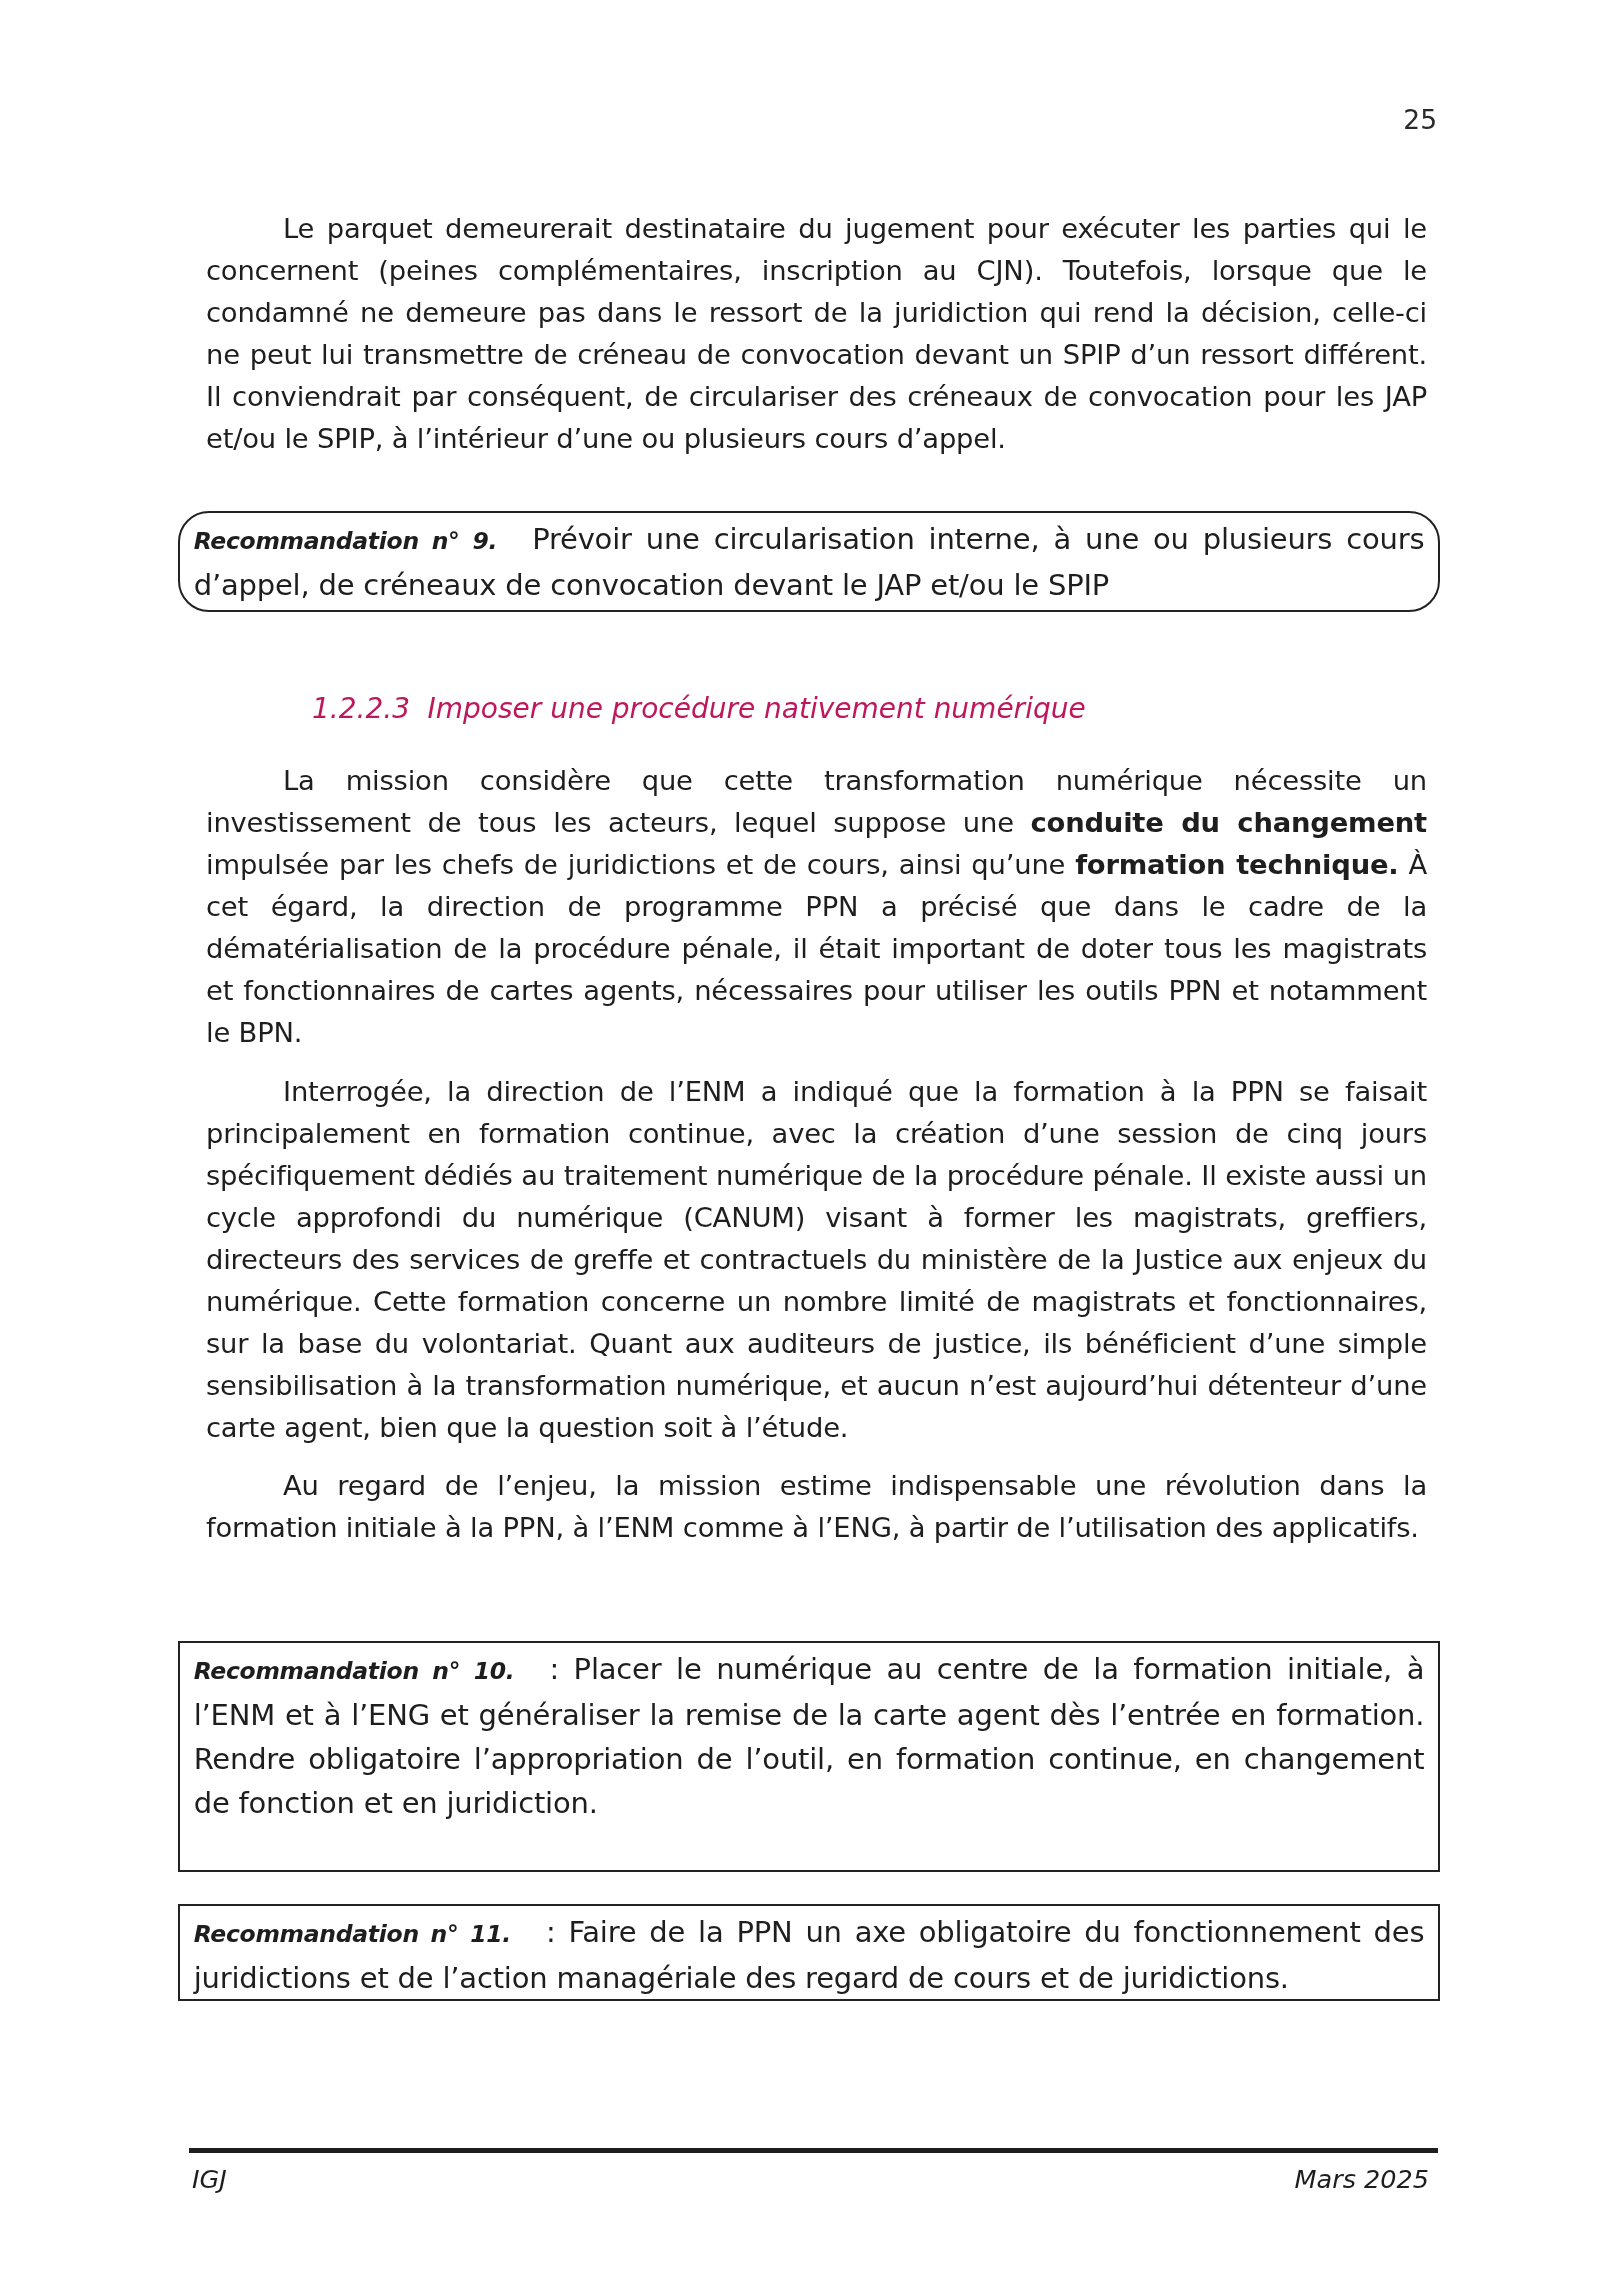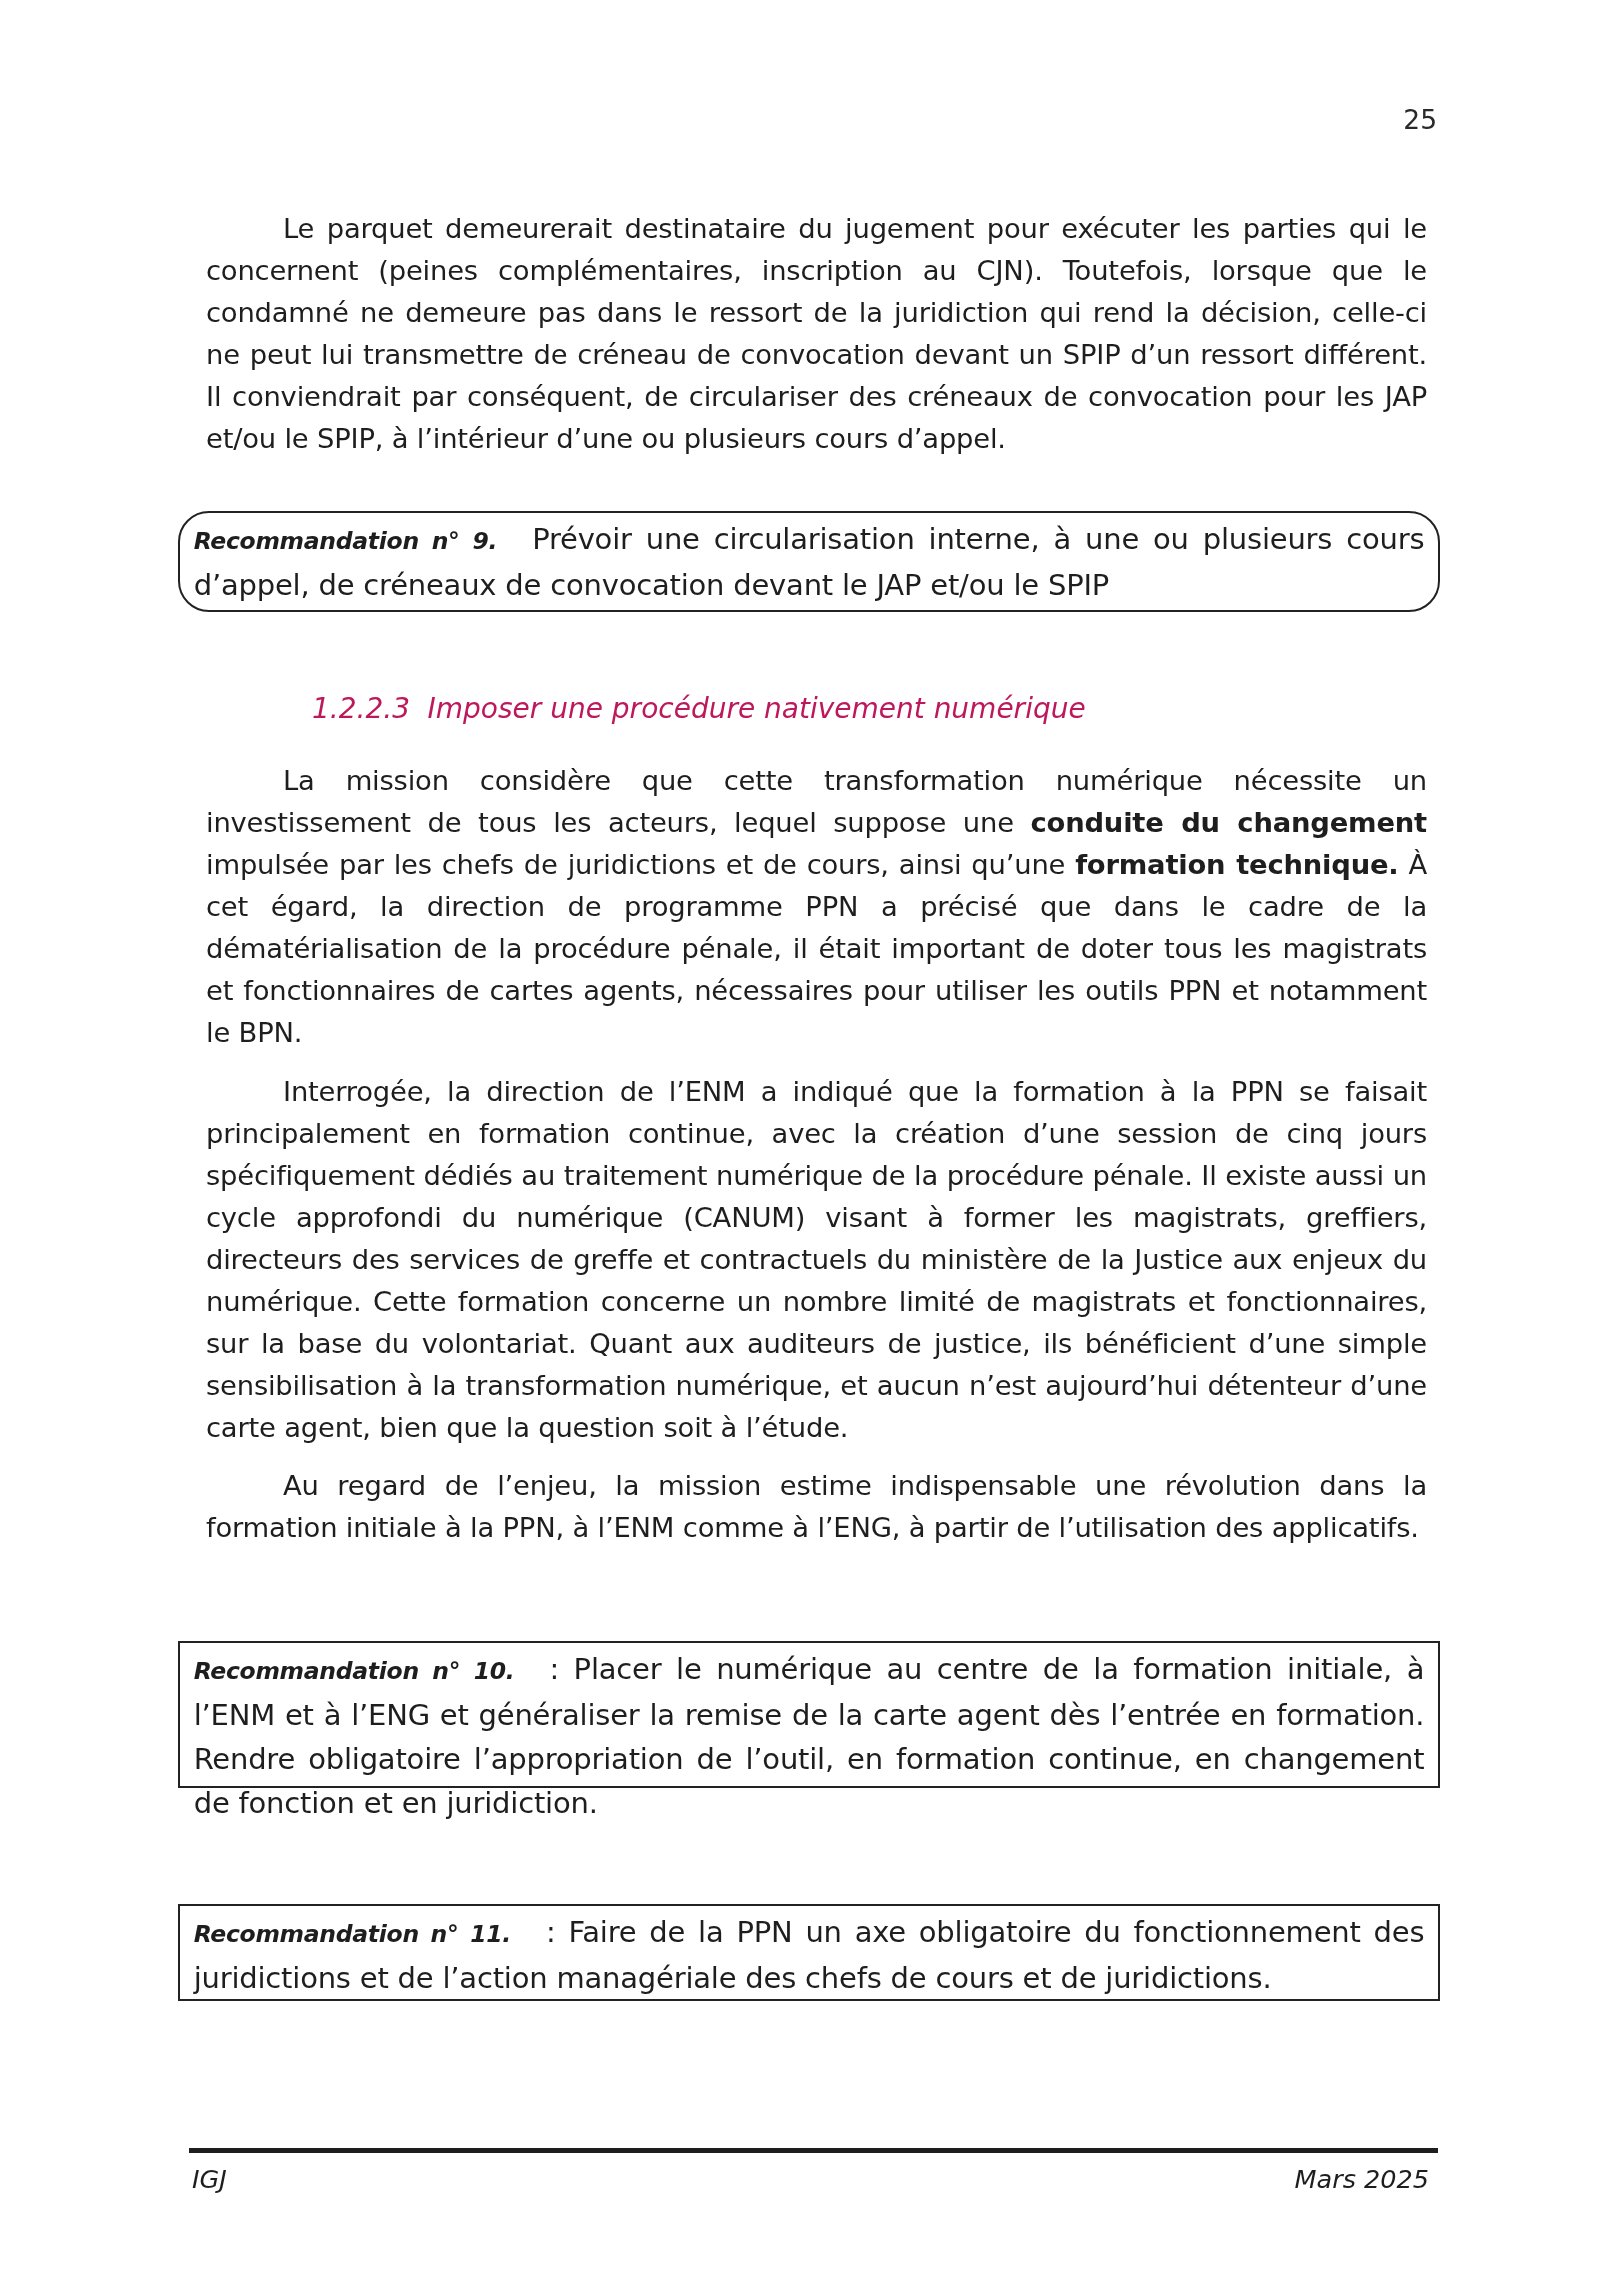--- a/index.html
+++ b/index.html
@@ -42,26 +42,26 @@
 </div>
 
 <div class="content" style="top:1059px;">
   <p class="body">Interrogée, la direction de l’ENM a indiqué que la formation à la PPN se faisait principalement en formation continue, avec la création d’une session de cinq jours spécifiquement dédiés au traitement numérique de la procédure pénale. Il existe aussi un cycle approfondi du numérique (CANUM) visant à former les magistrats, greffiers, directeurs des services de greffe et contractuels du ministère de la Justice aux enjeux du numérique. Cette formation concerne un nombre limité de magistrats et fonctionnaires, sur la base du volontariat. Quant aux auditeurs de justice, ils bénéficient d’une simple sensibilisation à la transformation numérique, et aucun n’est aujourd’hui détenteur d’une carte agent, bien que la question soit à l’étude.</p>
 </div>
 
 <div class="content" style="top:1453px;">
   <p class="body">Au regard de l’enjeu, la mission estime indispensable une révolution dans la formation initiale à la PPN, à l’ENM comme à l’ENG, à partir de l’utilisation des applicatifs.</p>
 </div>
 
-<div class="rec-box" style="top:1641px; height:147px;">
+<div class="rec-box" style="top:1641px; height:231px;">
   <p><span class="rec-label">Recommandation n° 10.</span><span>: Placer le numérique au centre de la formation initiale, à l’ENM et à l’ENG et généraliser la remise de la carte agent dès l’entrée en formation. Rendre obligatoire l’appropriation de l’outil, en formation continue, en changement de fonction et en juridiction.</span></p>
 </div>
 
 <div class="rec-box" style="top:1904px; height:97px;">
-  <p><span class="rec-label">Recommandation n° 11.</span><span>: Faire de la PPN un axe obligatoire du fonctionnement des juridictions et de l’action managériale des chefs de cours et de juridictions.</span></p>
+  <p><span class="rec-label">Recommandation n° 11.</span><span>: Faire de la PPN un axe obligatoire du fonctionnement des juridictions et de l’action managériale des regard de cours et de juridictions.</span></p>
 </div>
 
 <div class="footer-rule"></div>
 <div class="footer">
   <span>IGJ</span>
   <span>Mars 2025</span>
 </div>
 
 
 </body></html>

